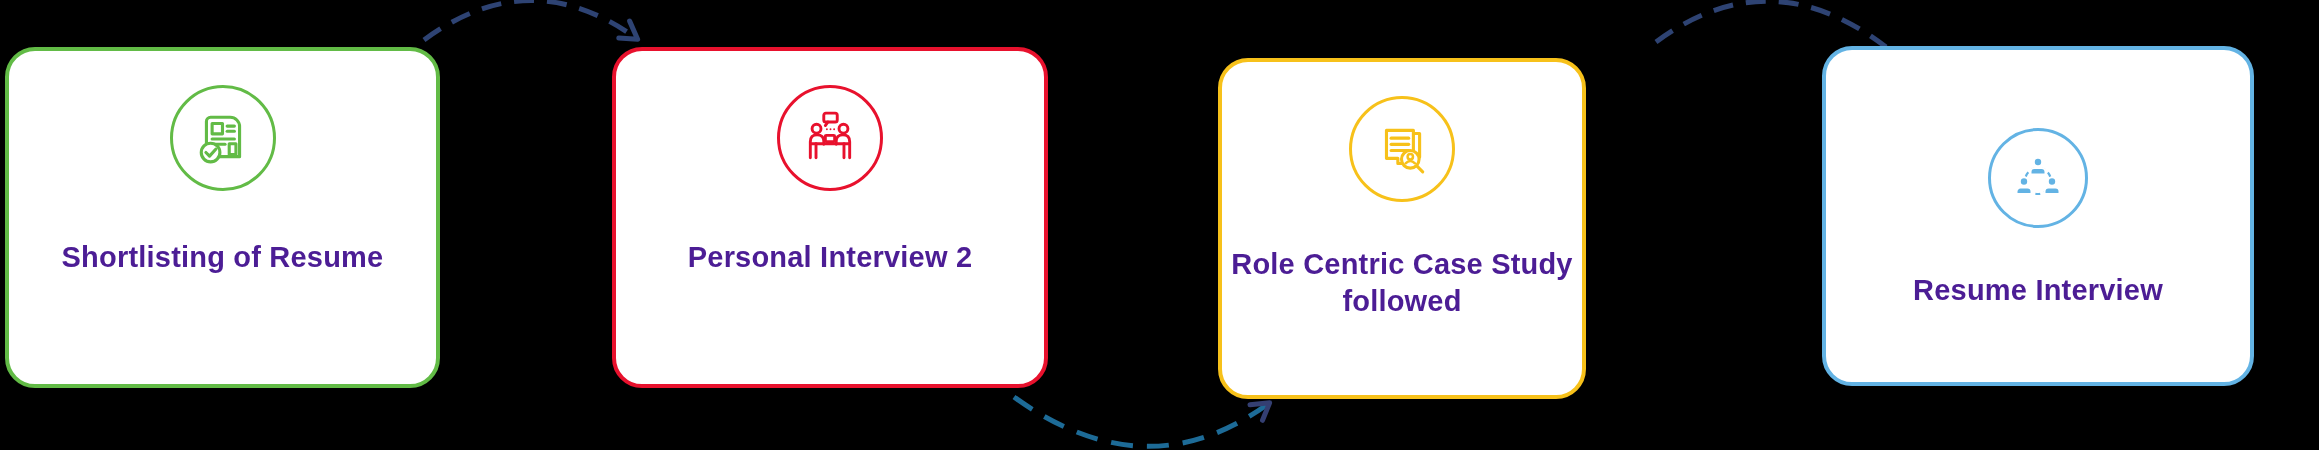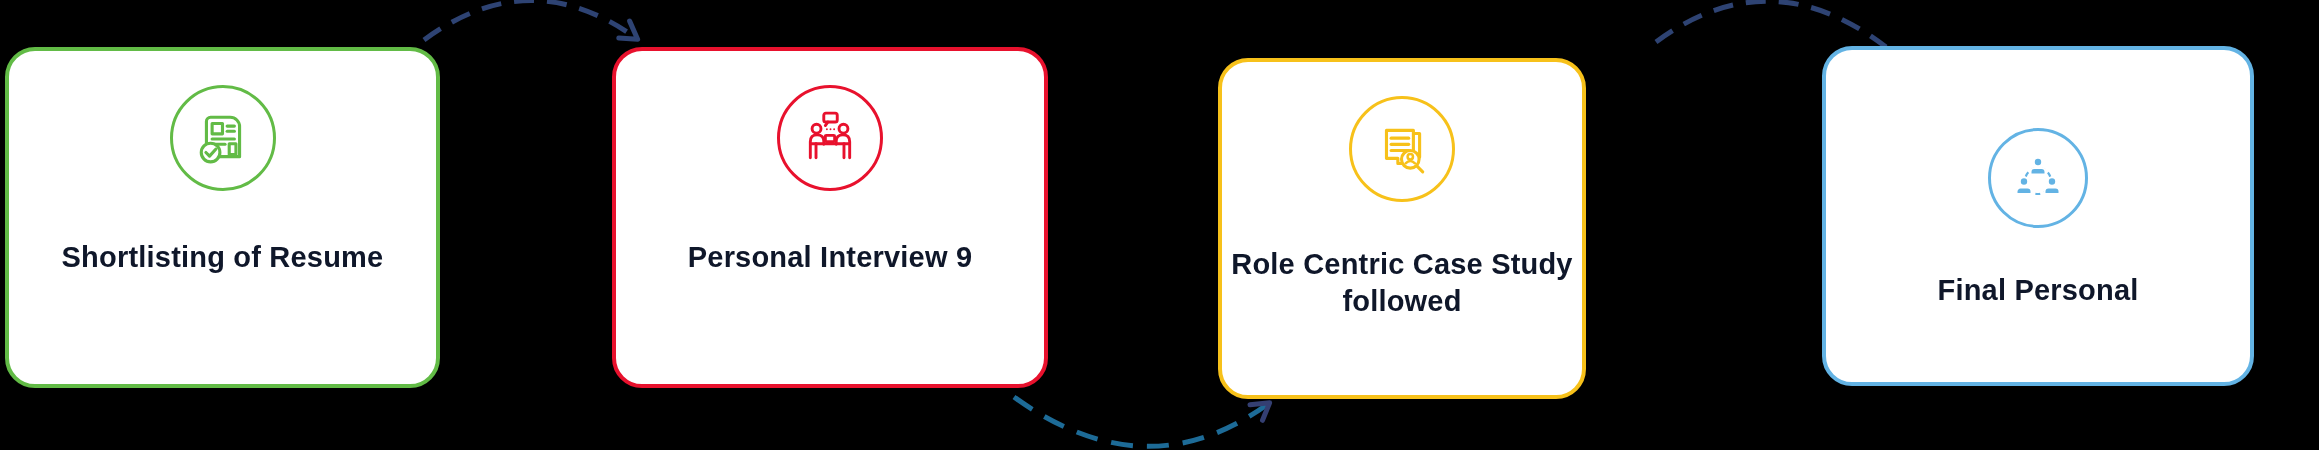--- a/index.html
+++ b/index.html
@@ -12,21 +12,21 @@
   .card2{left:612px;top:47px;width:436px;height:341px;}
   .card3{left:1218px;top:58px;width:368px;height:341px;padding-left:43px;}
   .card4{left:1822px;top:46px;width:432px;height:340px;}
   .icon-circle{position:absolute;left:50%;transform:translateX(-50%);
         width:106px;height:106px;border:3px solid var(--accent);border-radius:50%;
         display:flex;align-items:center;justify-content:center;color:var(--accent);
         box-sizing:border-box;background:#fff;}
   .card1 .icon-circle,.card2 .icon-circle,.card3 .icon-circle{top:34px;}
   .card4 .icon-circle{top:78px;width:100px;height:100px;}
   .label{position:absolute;left:0;right:0;text-align:center;font-size:29px;
-        font-weight:600;color:#0f172a;line-height:37px;letter-spacing:0.2px;}
+        font-weight:600;color:#4c1d95;line-height:37px;letter-spacing:0.2px;}
   .card1 .label,.card2 .label{top:188px;}
   .card3 .label{top:184px;}
   .card4 .label{top:222px;}
 </style>
 </head>
 <body>
 
 <div class="canvas">
 
   <svg class="connectors" width="2319" height="450" viewBox="0 0 2319 450">
@@ -71,21 +71,21 @@
         <circle cx="15" cy="19" r="4.3"></circle>
         <circle cx="41" cy="19" r="4.3"></circle>
         <path d="M9,47 V31.5 q0,-6.5 6.5,-6.5 q6.5,0 6.5,6 v3"></path>
         <path d="M47,47 V31.5 q0,-6.5 -6.5,-6.5 q-6.5,0 -6.5,6 v3"></path>
         <rect x="23.5" y="25.5" width="9" height="6" rx="1"></rect>
         <line x1="10" y1="33.5" x2="46" y2="33.5"></line>
         <line x1="14.5" y1="33.5" x2="14.5" y2="47"></line>
         <line x1="41.5" y1="33.5" x2="41.5" y2="47"></line>
       </svg>
     </div>
-    <div class="label">Personal Interview 9</div>
+    <div class="label">Personal Interview 2</div>
   </div>
 
   <div class="card card3" style="--accent: #f7c11a;">
     <div class="icon-circle">
       <svg width="58" height="58" viewBox="0 0 56 56" fill="none" stroke="currentColor" stroke-width="3" stroke-linecap="round" stroke-linejoin="round">
         <polyline points="40,13 45,13 45,36"></polyline>
         <path d="M13,10 H39 V42 H24 V37 H13 Z"></path>
         <line x1="17.5" y1="17.5" x2="34.5" y2="17.5"></line>
         <line x1="17.5" y1="23.5" x2="34.5" y2="23.5"></line>
         <line x1="17.5" y1="29.5" x2="34.5" y2="29.5"></line>
@@ -107,16 +107,16 @@
         <g fill="currentColor" stroke="#ffffff" stroke-width="2">
           <circle cx="28" cy="12" r="4.2"></circle>
           <path d="M20.5,24.5 v-2.5 a4,4 0 0 1 4,-4 h7 a4,4 0 0 1 4,4 v2.5 z"></path>
           <circle cx="14" cy="31.5" r="4.2"></circle>
           <path d="M6.5,44 v-2.5 a4,4 0 0 1 4,-4 h7 a4,4 0 0 1 4,4 v2.5 z"></path>
           <circle cx="42" cy="31.5" r="4.2"></circle>
           <path d="M34.5,44 v-2.5 a4,4 0 0 1 4,-4 h7 a4,4 0 0 1 4,4 v2.5 z"></path>
         </g>
       </svg>
     </div>
-    <div class="label">Final Personal</div>
+    <div class="label">Resume Interview</div>
   </div>
 
 </div>
 
 </body></html>

